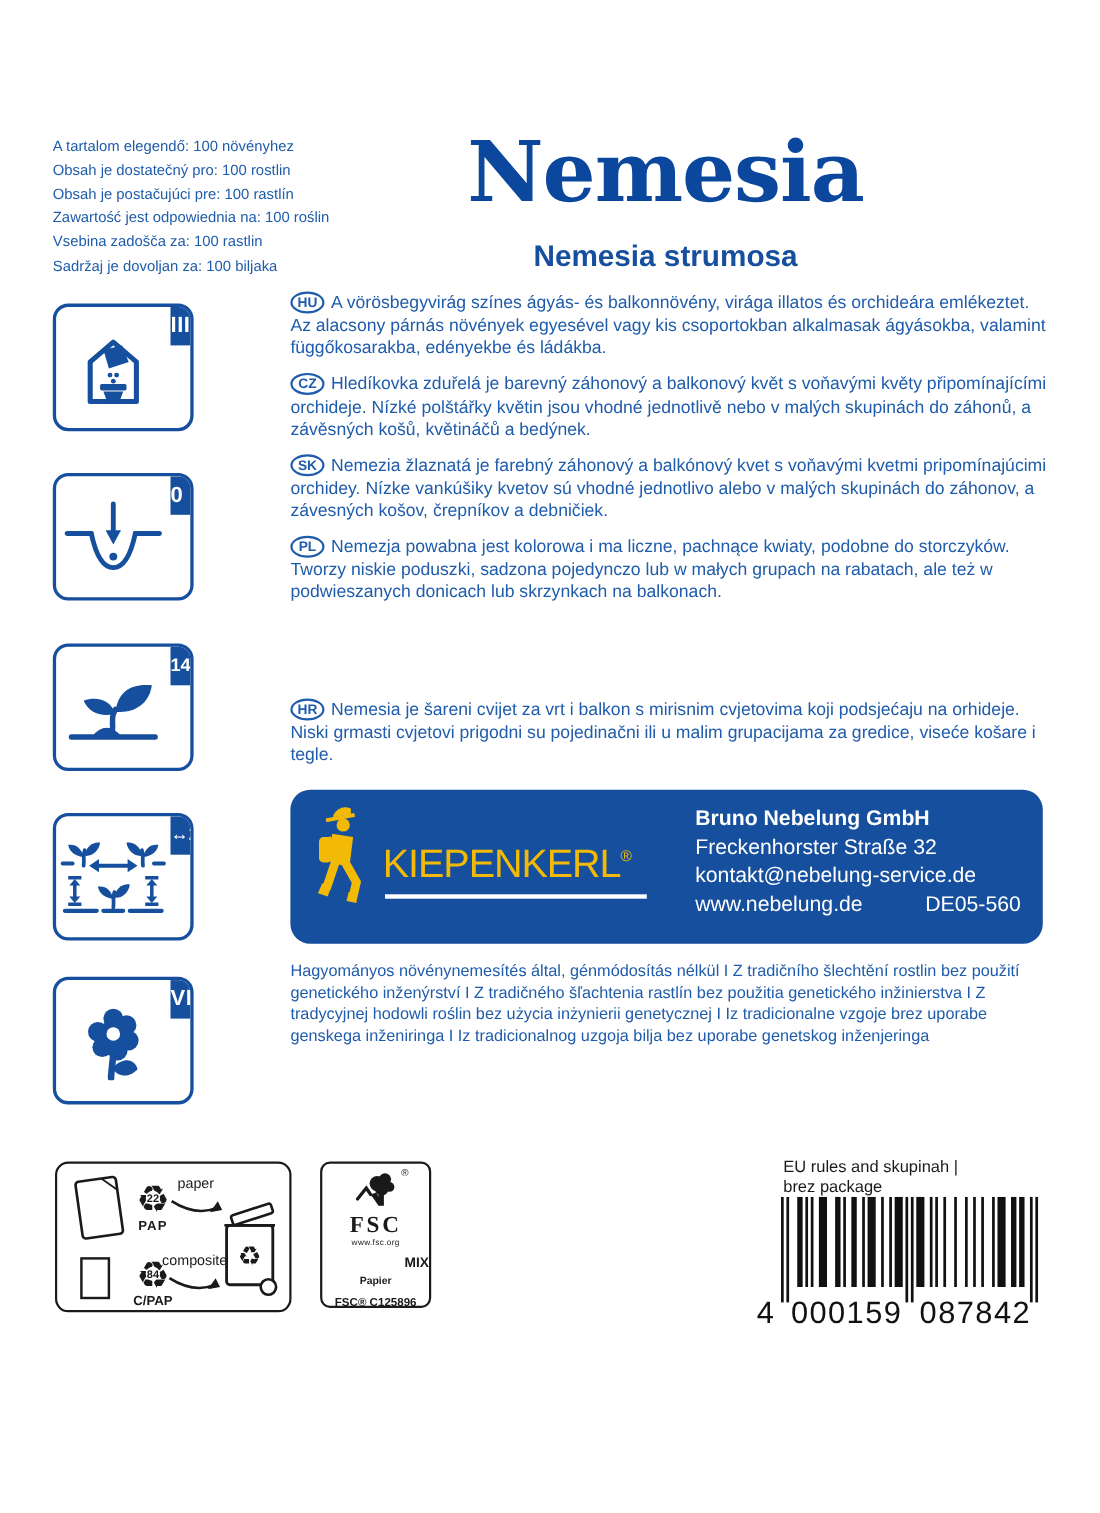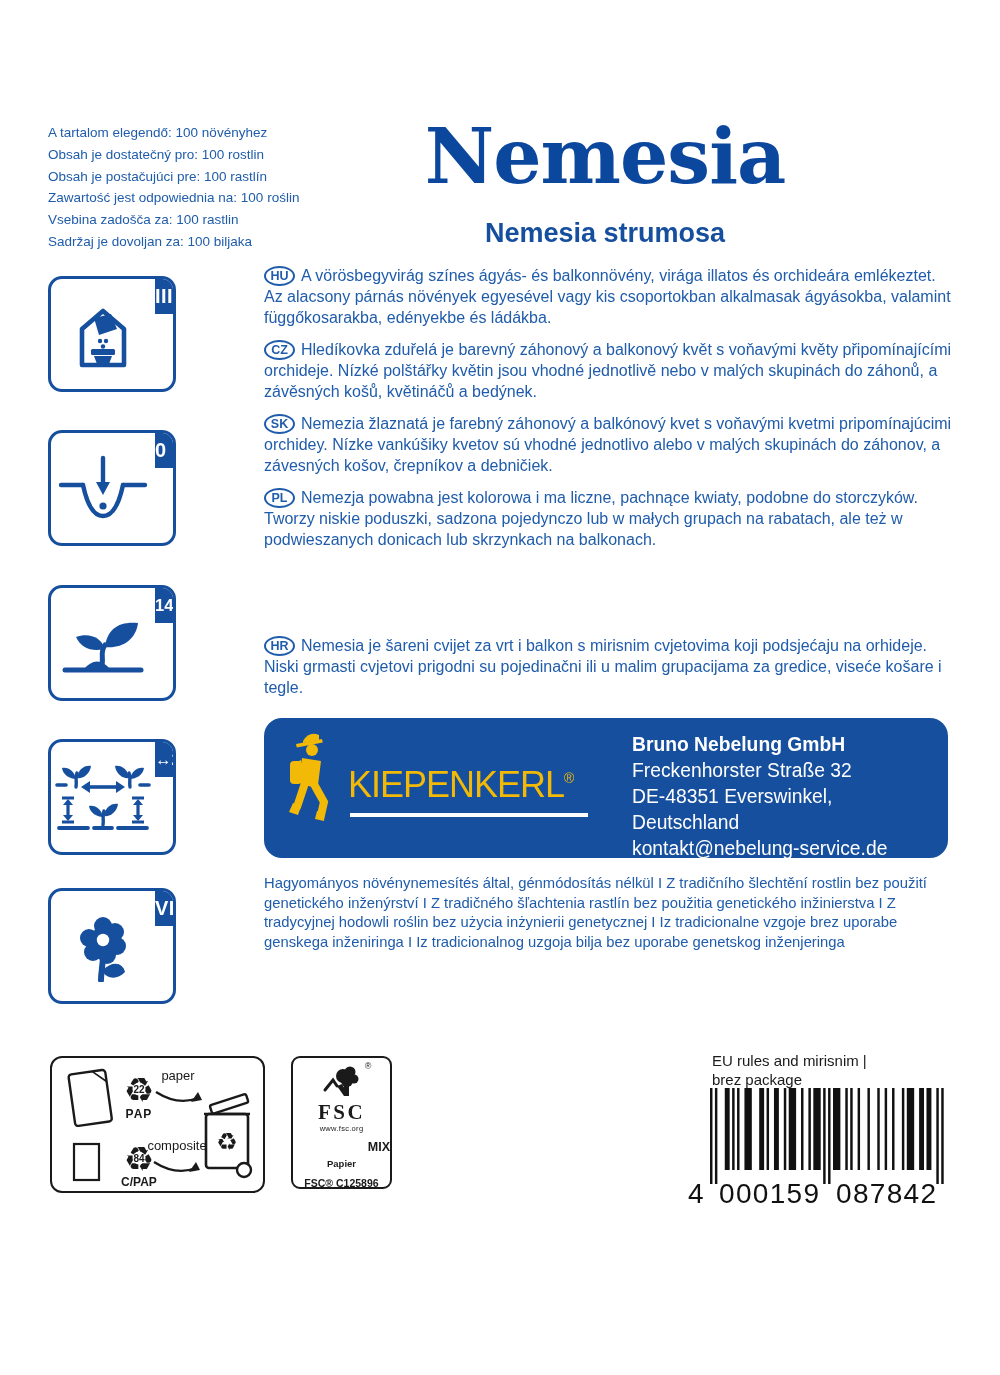--- a/index.html
+++ b/index.html
@@ -213,21 +213,20 @@
         <path stroke="#f2ba06" stroke-width="8" stroke-linecap="round" fill="none" d="M27,55 L36,71 L33,84"></path>
         <path d="M5,72 L13,75 L10,84 L1,81 Z"></path>
         <path d="M29,80 L37,81 L36,90 L27,88 Z"></path>
       </svg>
     </div>
     <div class="brand-text"><span>KIEPENKERL</span><span class="brand-reg">®</span></div>
     <div class="brand-underline"></div>
     <div class="addr">
       <div class="addr-name">Bruno Nebelung GmbH</div>
       <div>Freckenhorster Straße 32</div>
-      <div>DE-48351 Everswinkel, Deutschland</div>
       <div>kontakt@nebelung-service.de</div>
       <div class="addr-row">
         <span>www.nebelung.de</span>
         <span>DE05-560</span>
       </div>
     </div>
   </div>
 
   <p class="breeding">Hagyományos növénynemesítés által, génmódosítás nélkül I Z tradičního šlechtění rostlin bez použití genetického inženýrství I Z tradičného šľachtenia rastlín bez použitia genetického inžinierstva I Z tradycyjnej hodowli roślin bez użycia inżynierii genetycznej I Iz tradicionalne vzgoje brez uporabe genskega inženiringa I Iz tradicionalnog uzgoja bilja bez uporabe genetskog inženjeringa</p>
 
@@ -280,21 +279,21 @@
       <span class="fsc-reg">®</span>
     </div>
     <div class="fsc-word">FSC</div>
     <div class="fsc-url">www.fsc.org</div>
     <div class="fsc-grade">MIX</div>
     <div class="fsc-material">Papier</div>
     <div class="fsc-license">FSC® C125896</div>
   </div>
 
   <div class="eu-note">
-    <div>EU rules and mirisnim |</div>
+    <div>EU rules and skupinah |</div>
     <div>brez package</div>
   </div>
   <div class="barcode">
     <svg id="barcode-svg" width="268" height="120" viewBox="0 0 268 120" fill="#111">
         <rect x="255.24" y="0" width="2.46" height="96"></rect>
         <rect x="250.32" y="0" width="2.46" height="96"></rect>
         <rect x="240.48" y="0" width="4.92" height="82"></rect>
         <rect x="233.10" y="0" width="4.92" height="82"></rect>
         <rect x="220.80" y="0" width="7.38" height="82"></rect>
         <rect x="215.88" y="0" width="2.46" height="82"></rect>

